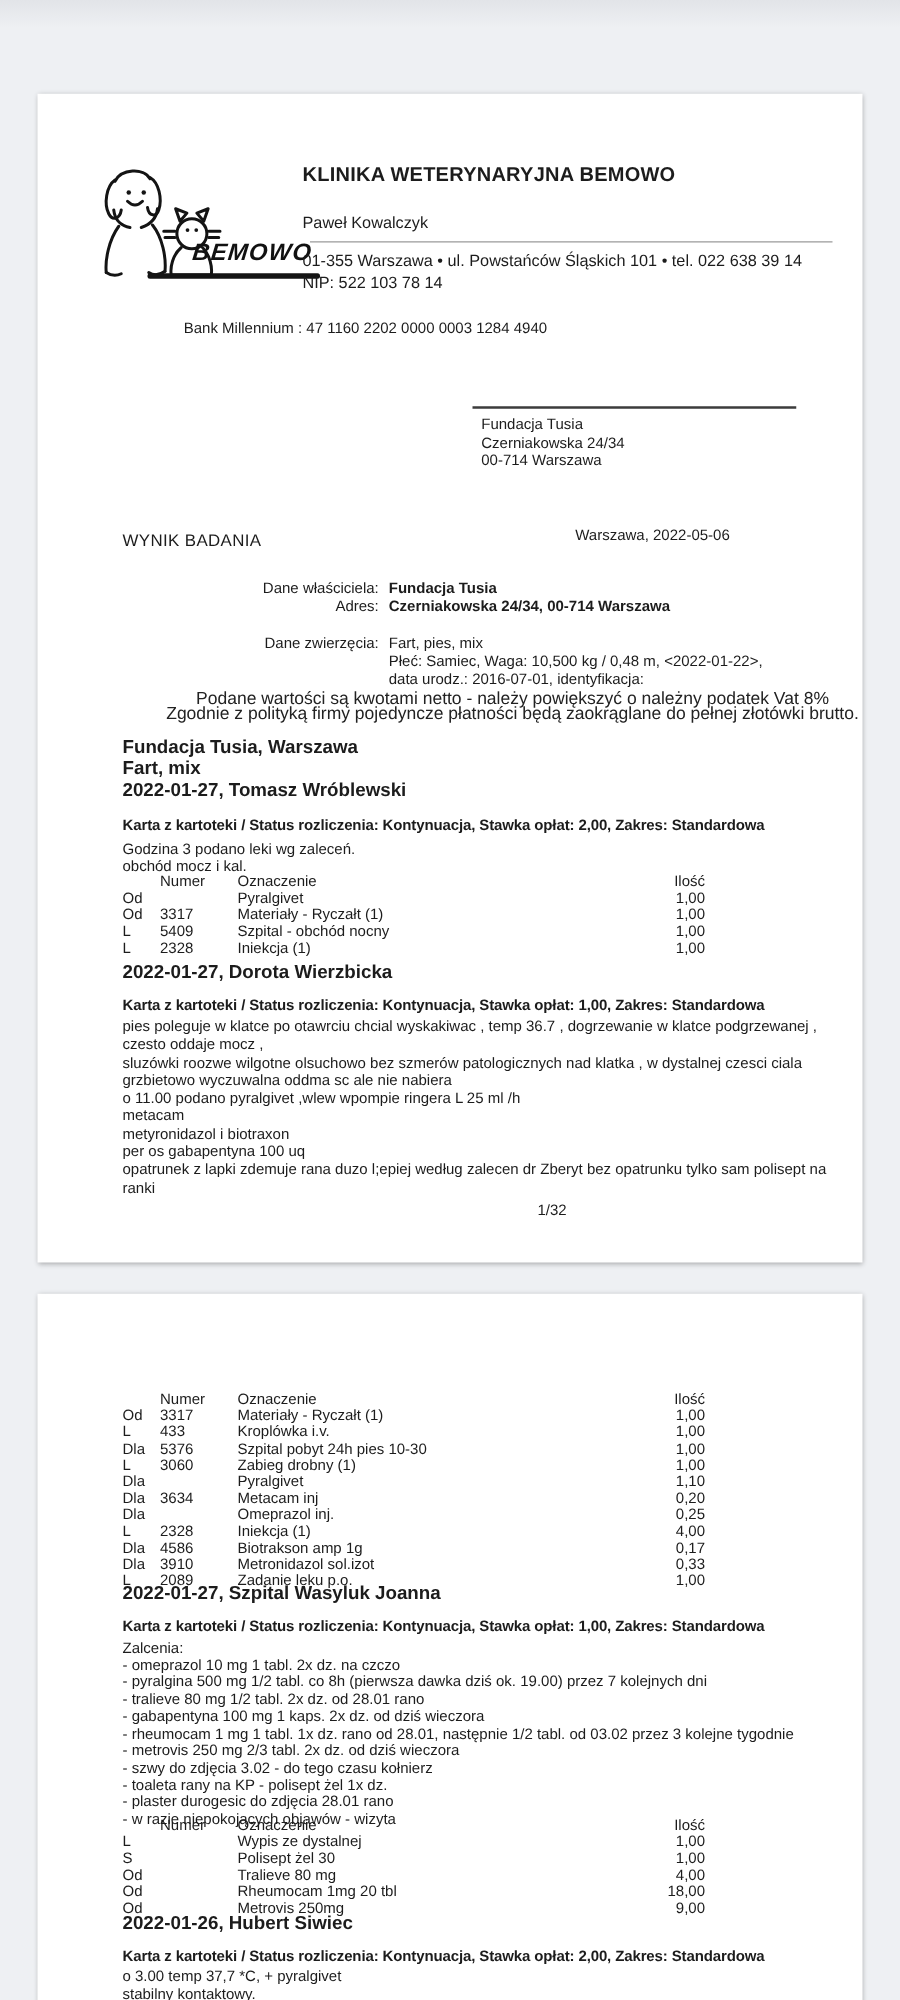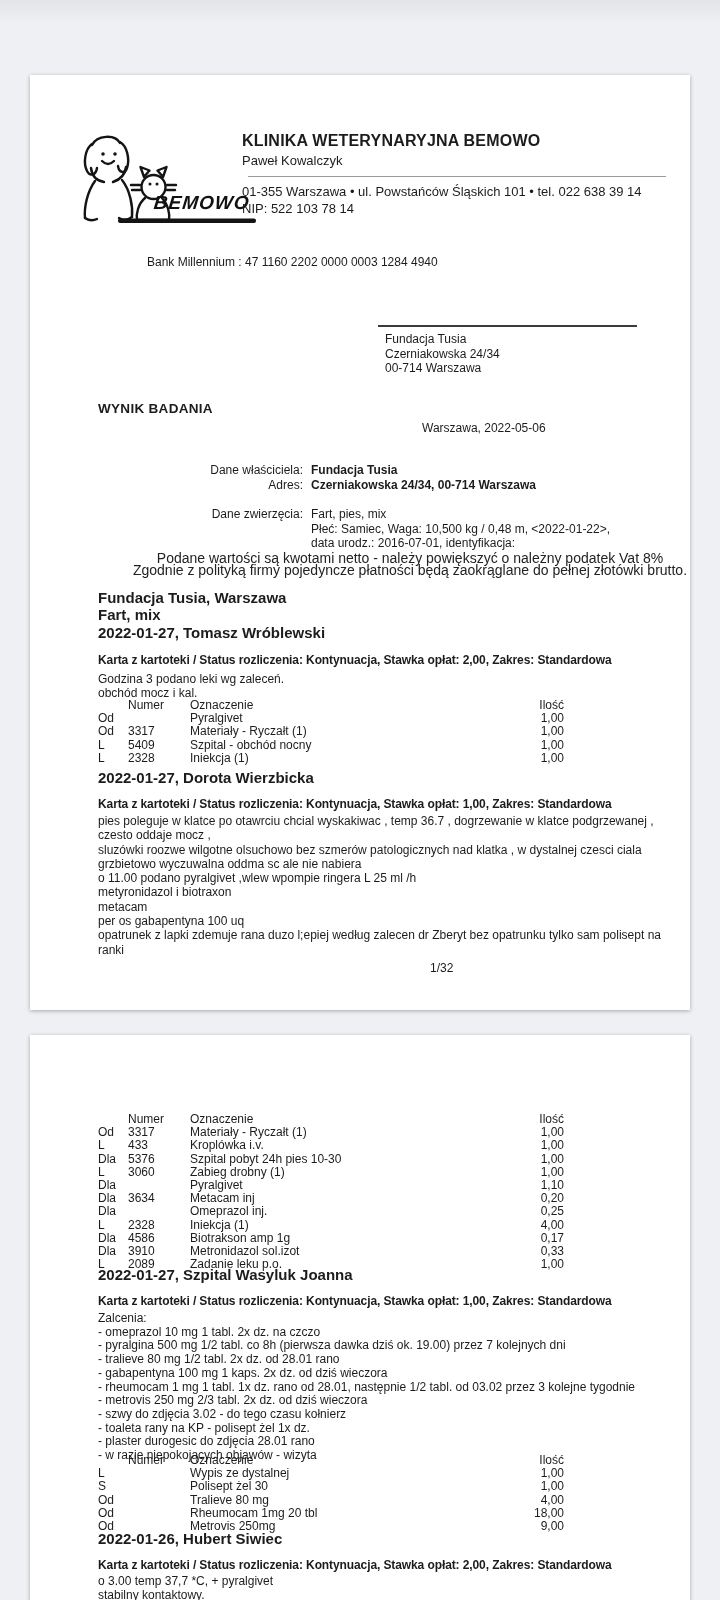--- a/index.html
+++ b/index.html
@@ -15,37 +15,37 @@
     box-shadow:0 1px 4px rgba(0,0,0,.30);}
   #page1{top:75px;height:935px}
   #page2{top:1035px;height:600px}
   .abs{position:absolute}
   .b{font-weight:bold}
   .nw{white-space:nowrap}
   .ctr{}
 
   
   .clinic-name{font-size:16px;font-weight:bold;letter-spacing:.2px}
-  .clinic-owner{font-size:13px;margin-top:3px}
+  .clinic-owner{font-size:13px;margin-top:20px}
   .head-sep{border-top:1px solid #9a9a9a;margin:8px 6px 7px 6px;height:0}
   .head-line{font-size:13px;line-height:16.5px}
   .bank-line{font-size:12px}
 
   
   .logo{left:48px;top:55px;width:185px;height:95px}
   .logo svg{position:absolute;left:0;top:0}
   .logo-word{position:absolute;left:76px;top:62px;font-size:19px;font-weight:bold;
     font-style:italic;letter-spacing:1px;transform:skewX(-6deg);color:#111}
 
   .recip-sep{left:348px;top:250px;width:259px;height:2px;background:#3c3c3c}
   .recip{left:355px;top:257px;font-size:12px}
   .recip>div{line-height:14.5px;white-space:nowrap}
 
-  .rpt-title{left:68px;top:326px;font-size:13.5px;font-weight:bold;letter-spacing:.3px}
-  .rpt-date{left:392px;top:346px;width:200px;font-size:12px;text-align:left}
+  .rpt-title{left:68px;top:350px;font-size:13.5px;font-weight:normal;letter-spacing:.3px}
+  .rpt-date{left:392px;top:346px;width:200px;font-size:12px;text-align:center}
 
   .lblcol{width:205px;text-align:right;font-size:12px}
   .valcol{left:281px;font-size:12px}
   .lblcol>div,.valcol>div{line-height:14.6px;white-space:nowrap}
 
   .disclaimer{left:100px;top:478px;width:560px;font-size:14px;line-height:11.5px;text-align:center;color:#222}
 
   .client-block{left:68px;top:514px;font-size:15px;font-weight:bold}
   .client-block>div{line-height:17.3px;white-space:nowrap}
 
@@ -201,22 +201,22 @@
 
   <div class="abs h1" style="top:694px">2022-01-27, Dorota Wierzbicka</div>
   <div class="abs billing" style="top:722px">Karta z kartoteki / Status rozliczenia: Kontynuacja, Stawka opłat: 1,00, Zakres: Standardowa</div>
   <div class="abs notes" style="top:739px">
 
   <div>pies poleguje w klatce po otawrciu chcial wyskakiwac , temp 36.7 , dogrzewanie w klatce podgrzewanej ,</div>
       <div>czesto oddaje mocz ,</div>
       <div>sluzówki roozwe wilgotne olsuchowo  bez szmerów patologicznych nad klatka , w dystalnej  czesci ciala</div>
       <div>grzbietowo wyczuwalna oddma sc ale nie nabiera</div>
       <div>o 11.00 podano pyralgivet ,wlew wpompie ringera L 25 ml /h</div>
+      <div>metacam</div>
       <div>metyronidazol i biotraxon</div>
-      <div>metacam</div>
       <div>per os gabapentyna 100 uq</div>
       <div> opatrunek z lapki zdemuje rana duzo l;epiej według zalecen dr Zberyt bez opatrunku tylko sam polisept na</div>
       <div>ranki</div>
     </div>
 
   <div class="abs pagenum">1/32</div>
 </div>
 
 <div class="page" id="page2">
 

